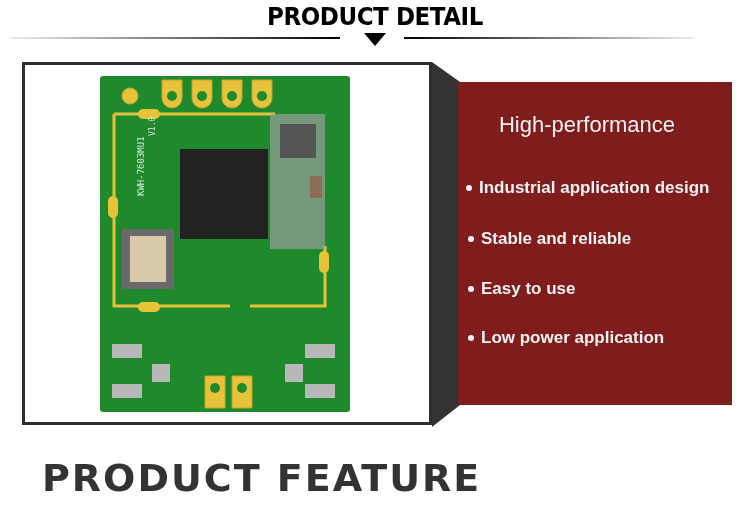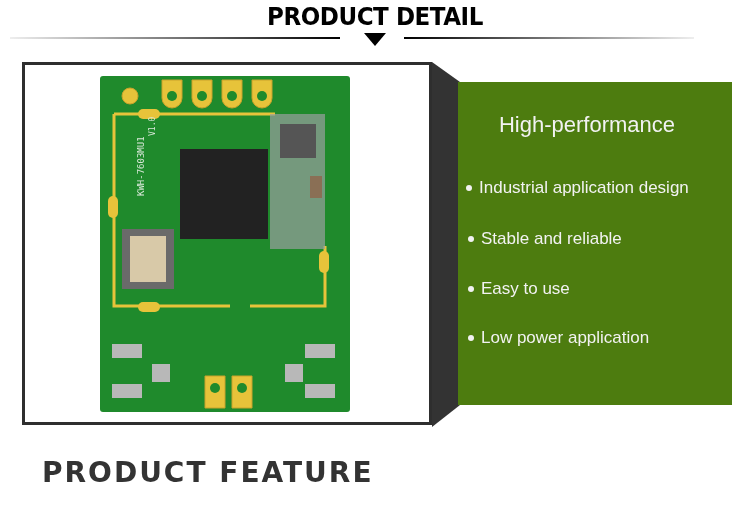--- a/index.html
+++ b/index.html
@@ -4,25 +4,25 @@
 <style>
   html,body{margin:0;padding:0;background:#fff;}
   body{width:750px;height:508px;position:relative;overflow:hidden;font-family:"Liberation Sans",sans-serif;}
   .title{position:absolute;left:0;width:750px;top:2px;text-align:center;font-family:"DejaVu Sans",sans-serif;font-weight:bold;font-size:25px;letter-spacing:-0.5px;color:#000;transform:scaleX(0.92);}
   .rule{position:absolute;top:37px;height:2px;}
   .rule.l{left:10px;width:330px;background:linear-gradient(to right,#eee,#000);}
   .rule.r{left:404px;width:290px;background:linear-gradient(to right,#000,#eee);}
   .tri{position:absolute;left:364px;top:33px;width:0;height:0;border-left:11px solid transparent;border-right:11px solid transparent;border-top:13px solid #000;}
   .frame{position:absolute;left:22px;top:62px;width:404px;height:357px;border:3px solid #2e2e2e;background:#fff;}
   .side{position:absolute;left:432px;top:62px;width:28px;height:365px;background:#333;clip-path:polygon(0 0,0 100%,28px calc(100% - 22px),28px 20px);}
-  .panel{position:absolute;left:458px;top:82px;width:274px;height:323px;background:#4d7c0f;color:#f2f2f2;}
+  .panel{position:absolute;left:458px;top:82px;width:274px;height:323px;background:#7f1d1d;color:#f2f2f2;}
   .ptitle{position:absolute;left:0;width:258px;top:30px;text-align:center;font-size:22px;line-height:25px;}
-  .feat{position:absolute;left:8px;font-size:17px;font-weight:normal;white-space:nowrap;display:flex;align-items:center;}
+  .feat{position:absolute;left:8px;font-size:17px;font-weight:bold;white-space:nowrap;display:flex;align-items:center;}
   .dot{display:inline-block;width:6px;height:6px;border-radius:50%;background:#f2f2f2;margin-right:7px;}
-  .feature{position:absolute;left:42px;top:456px;font-family:"DejaVu Sans",sans-serif;font-weight:bold;font-size:28px;color:#333;letter-spacing:2px;transform:scaleX(1.0);}
+  .feature{position:absolute;left:42px;top:456px;font-family:"DejaVu Sans",sans-serif;font-weight:bold;font-size:38px;color:#333;letter-spacing:2px;transform:scaleX(1.0);}
   .board{position:absolute;left:100px;top:76px;width:250px;height:336px;}
 </style>
 </head>
 <body>
 
 <div class="title">PRODUCT DETAIL</div>
 <div class="rule l"></div>
 <div class="tri"></div>
 <div class="rule r"></div>
 

